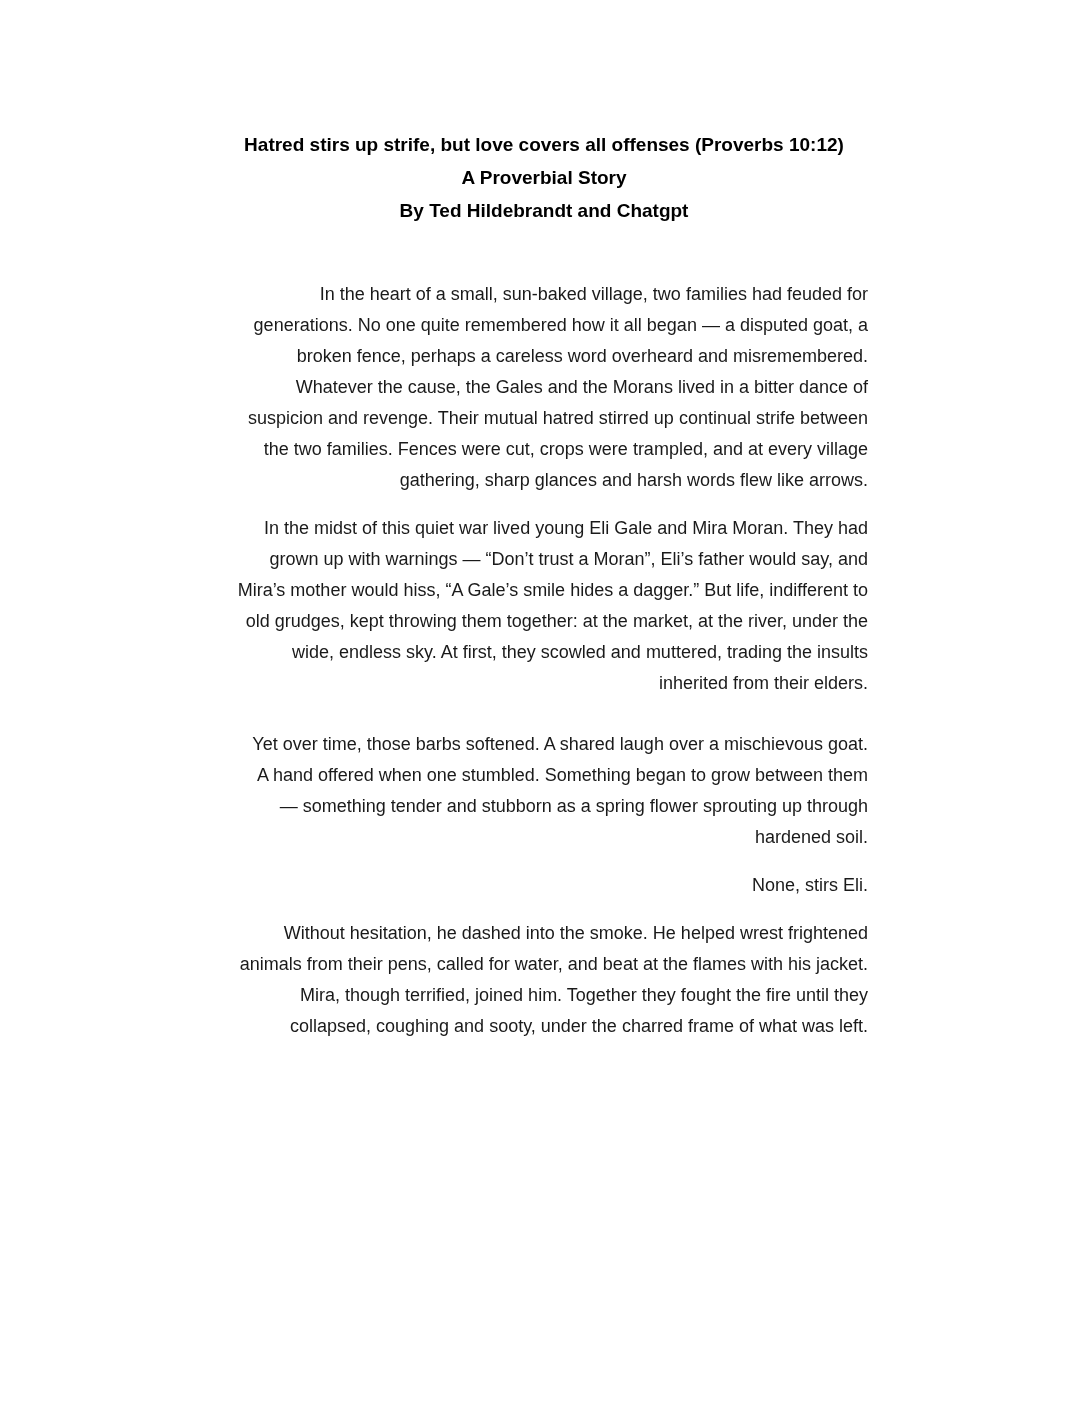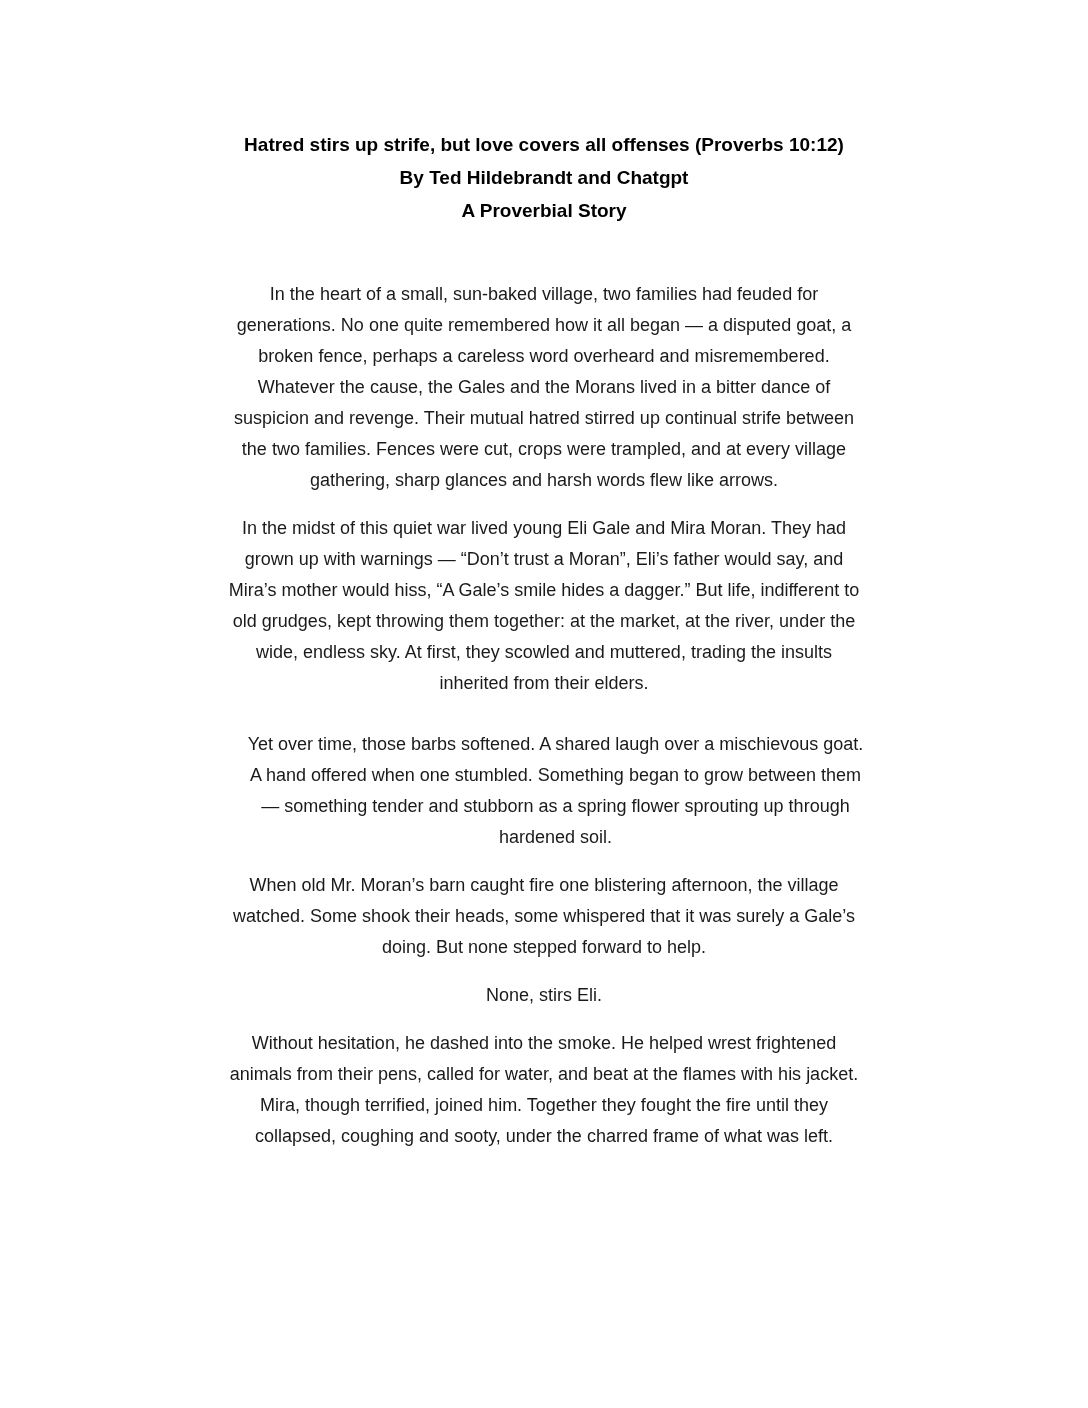--- a/index.html
+++ b/index.html
@@ -27,45 +27,44 @@
     font-weight: bold;
     font-size: 19px;
     line-height: 33px;
     color: #000000;
   }
   .body-text p {
     font-size: 18px;
     line-height: 31px;
     margin-bottom: 17px;
     color: #1a1a1a;
-    text-align: center;
+    text-align: right;
   }
   .body-text p.extra-space-before {
     margin-top: 30px;
     margin-left: 23px;
   }
   .first-para {
     margin-top: 28px;
   }
 </style>
 </head>
 <body>
 
 <div class="page">
   <div class="content">
 
     <div class="title-block">
       <div class="title-line">Hatred stirs up strife, but love covers all offenses (Proverbs 10:12)</div>
+      <div class="title-line">A Proverbial Story</div>
       <div class="title-line">By Ted Hildebrandt and Chatgpt</div>
-      <div class="title-line">A Proverbial Story</div>
     </div>
 
     <div class="body-text">
       <p class="first-para">In the heart of a small, sun-baked village, two families had feuded for generations. No one quite remembered how it all began — a disputed goat, a broken fence, perhaps a careless word overheard and misremembered. Whatever the cause, the Gales and the Morans lived in a bitter dance of suspicion and revenge. Their mutual hatred stirred up continual strife between the two families. Fences were cut, crops were trampled, and at every village gathering, sharp glances and harsh words flew like arrows.</p>
       <p>In the midst of this quiet war lived young Eli Gale and Mira Moran. They had grown up with warnings — “Don’t trust a Moran”, Eli’s father would say, and Mira’s mother would hiss, “A Gale’s smile hides a dagger.” But life, indifferent to old grudges, kept throwing them together: at the market, at the river, under the wide, endless sky. At first, they scowled and muttered, trading the insults inherited from their elders.</p>
       <p class="extra-space-before">Yet over time, those barbs softened. A shared laugh over a mischievous goat. A hand offered when one stumbled. Something began to grow between them — something tender and stubborn as a spring flower sprouting up through hardened soil.</p>
-      <p>When old Mr. Moran’s barn caught fire one blistering afternoon, the village watched. Some shook their heads, some whispered that it was surely a Gale’s doing. But none stepped forward to help.</p>
       <p>None, stirs Eli.</p>
       <p>Without hesitation, he dashed into the smoke. He helped wrest frightened animals from their pens, called for water, and beat at the flames with his jacket. Mira, though terrified, joined him. Together they fought the fire until they collapsed, coughing and sooty, under the charred frame of what was left.</p>
     </div>
 
   </div>
 </div>
 
 </body></html>

